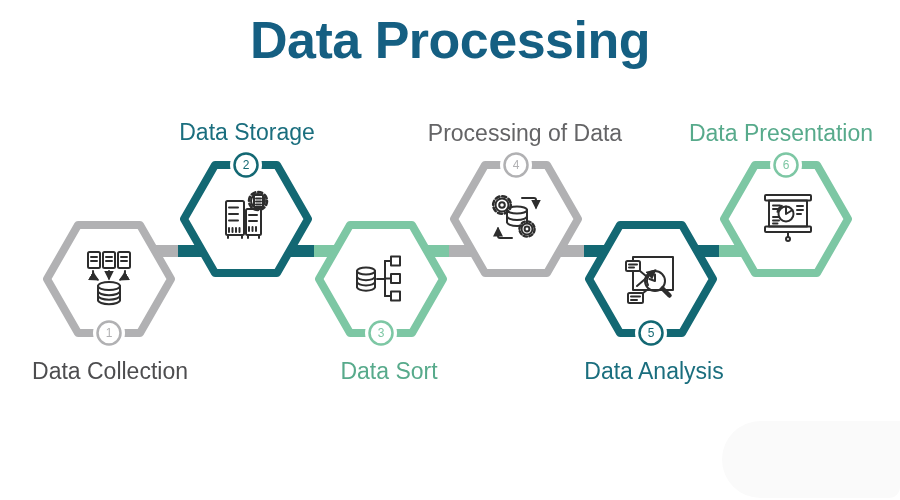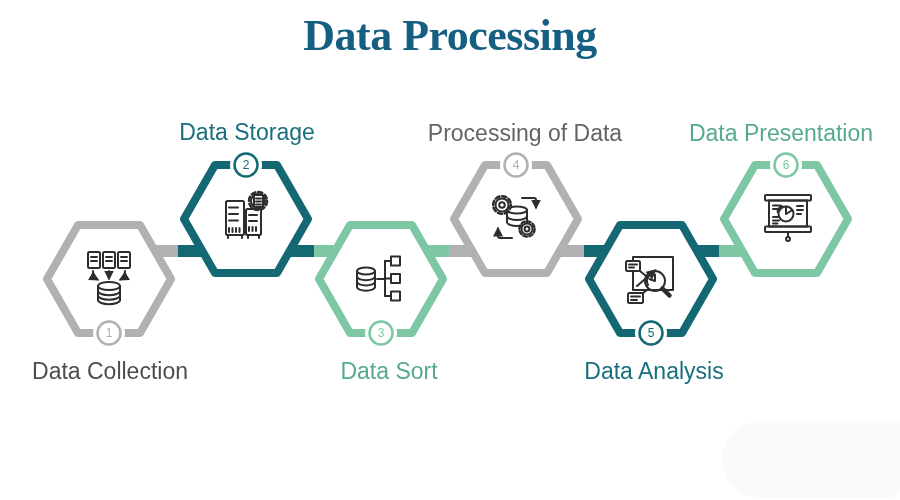--- a/index.html
+++ b/index.html
@@ -2,22 +2,22 @@
 <html><head>
 <meta charset="utf-8">
 <style>
   html,body{margin:0;padding:0;}
   body{
     width:900px;height:500px;position:relative;overflow:hidden;
     background:#ffffff;font-family:"Liberation Sans",sans-serif;
   }
   .page-title{
     position:absolute;top:10px;left:0;width:900px;margin:0;
-    text-align:center;font-size:44px;font-weight:700;letter-spacing:-0.5px;
-    font-family:Liberation Serif, serif;
+    text-align:center;font-size:52px;font-weight:700;letter-spacing:-0.5px;
+    font-family:Liberation Sans, sans-serif;
   }
   .watermark{
     position:absolute;left:722px;top:421px;width:178px;height:77px;
     border-radius:48px 0 14px 48px;
   }
   svg.diagram{position:absolute;left:0;top:0;}
   .band{stroke-width:12;}
   .hex{fill:#ffffff;stroke-width:8;stroke-linejoin:round;}
   .halo{fill:#ffffff;}
   .ring{fill:#ffffff;stroke-width:2.5;}

